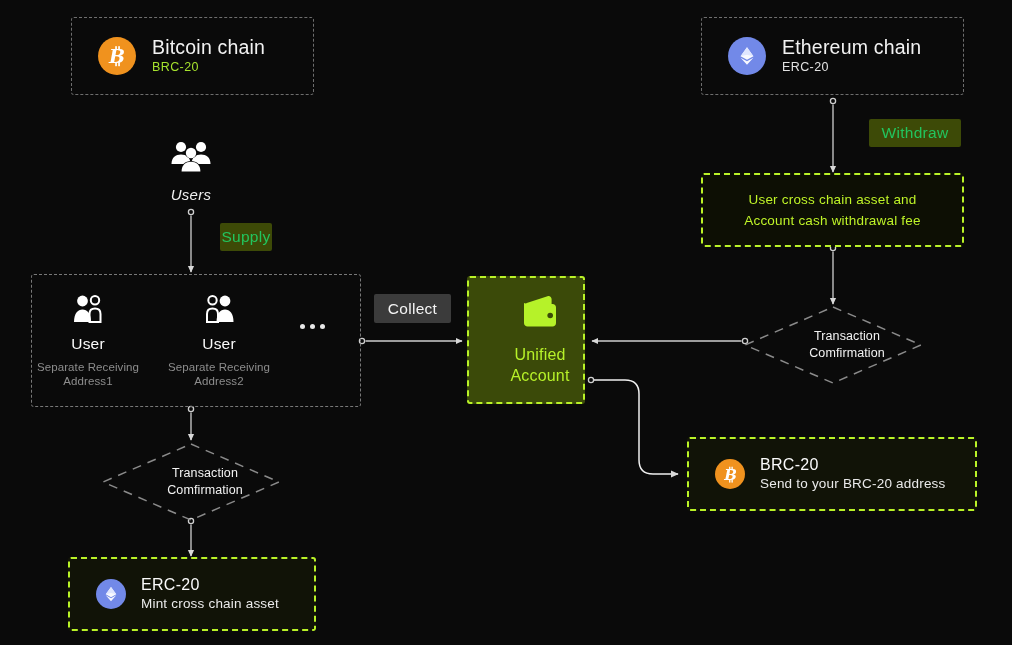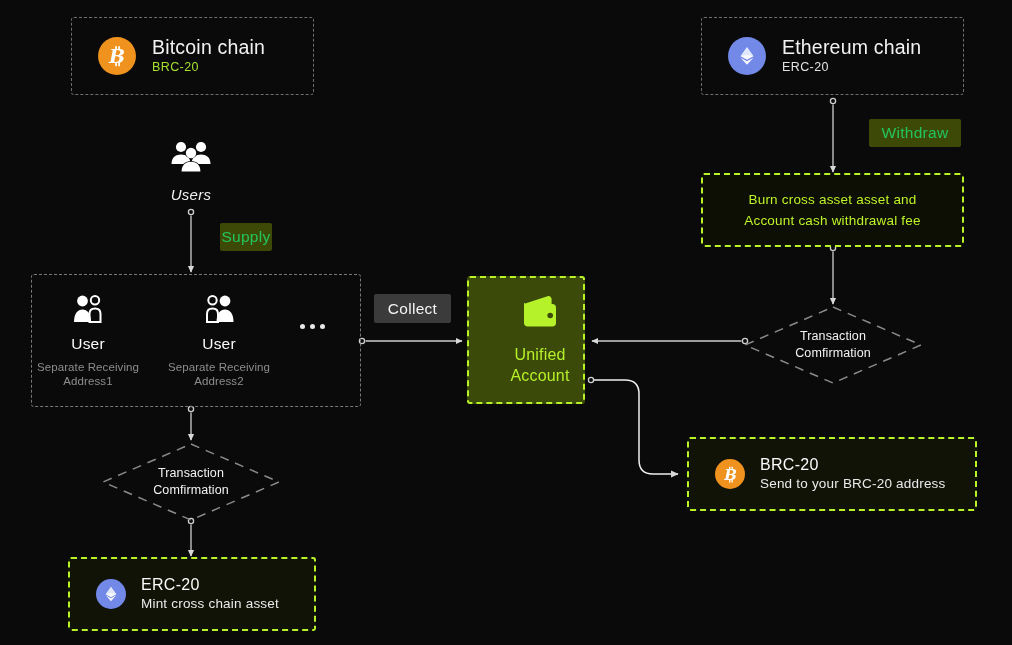--- a/index.html
+++ b/index.html
@@ -106,21 +106,21 @@
     padding-left: 28px;
   }
   .unified-label {
     color: #b7f229; font-size: 16px; line-height: 21px;
     text-align: center; letter-spacing: .2px;
   }
 
   
   .diamond { position: absolute; }
   .diamond .dtext {
-    position: absolute; left: 0; top: 0; width: 100%; height: 100%;
+    position: absolute; left: 14px; top: 0; width: 100%; height: 100%;
     display: flex; flex-direction: column;
     align-items: center; justify-content: center;
     color: #f3f3f3; font-size: 12.5px; line-height: 17px;
     text-align: center; letter-spacing: .1px;
   }
 
   
   .green-box {
     border: 2px dashed #b9f227;
     border-radius: 3px;
@@ -226,21 +226,21 @@
     <div class="chain-text">
       <div class="chain-title">Ethereum chain</div>
       <div class="chain-sub sub-white">ERC-20</div>
     </div>
   </div>
 
   <div class="tag tag-green" style="left:849px; top:119px; width:92px; height:28px;">Withdraw</div>
 
   <div class="node green-box burn" style="left:701px; top:173px; width:263px; height:74px;">
     <div class="burn-text">
-      <div>Burn cross asset asset and</div>
+      <div>User cross chain asset and</div>
       <div>Account cash withdrawal fee</div>
     </div>
   </div>
 
   <div class="diamond" style="left:745px; top:307px; width:176px; height:76px;">
     <div class="dtext">
       <div>Transaction</div>
       <div>Comfirmation</div>
     </div>
   </div>

